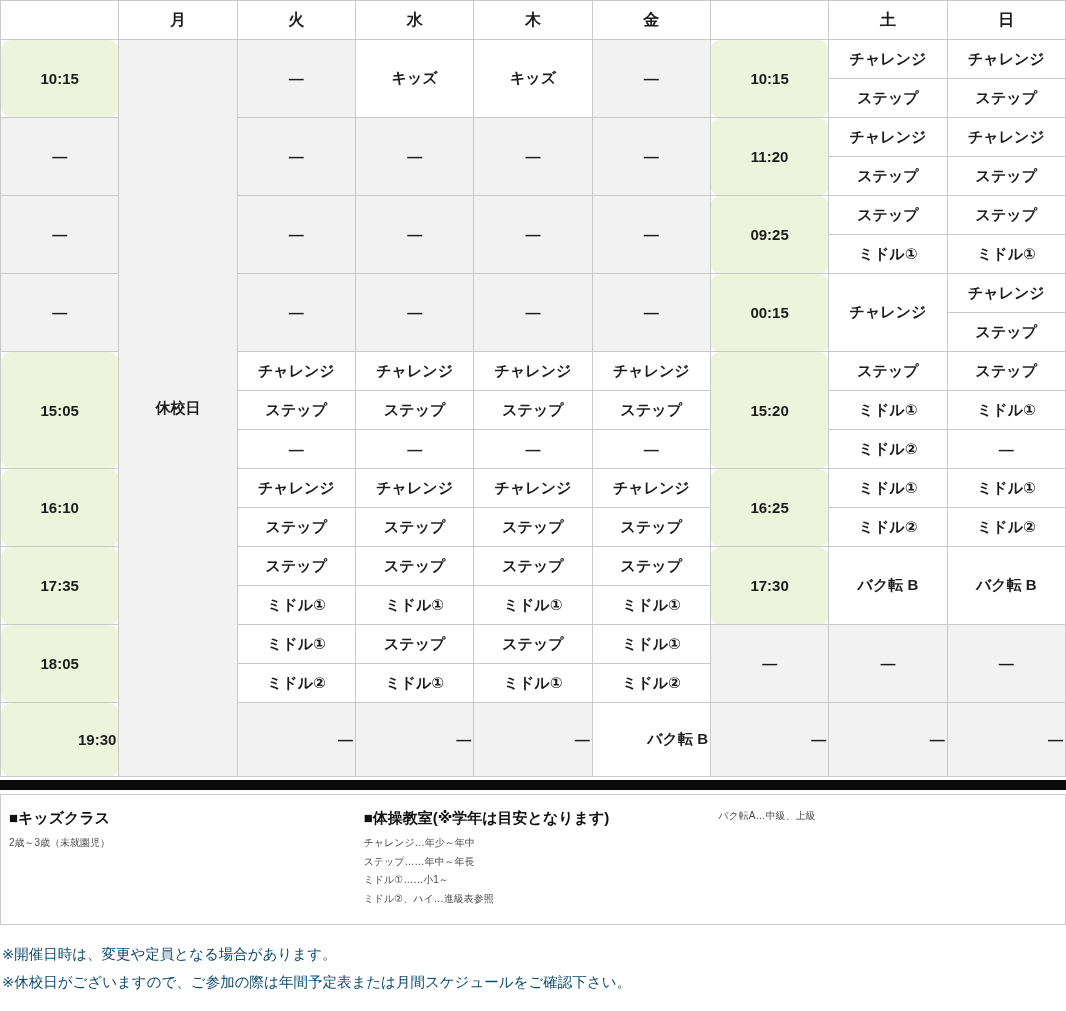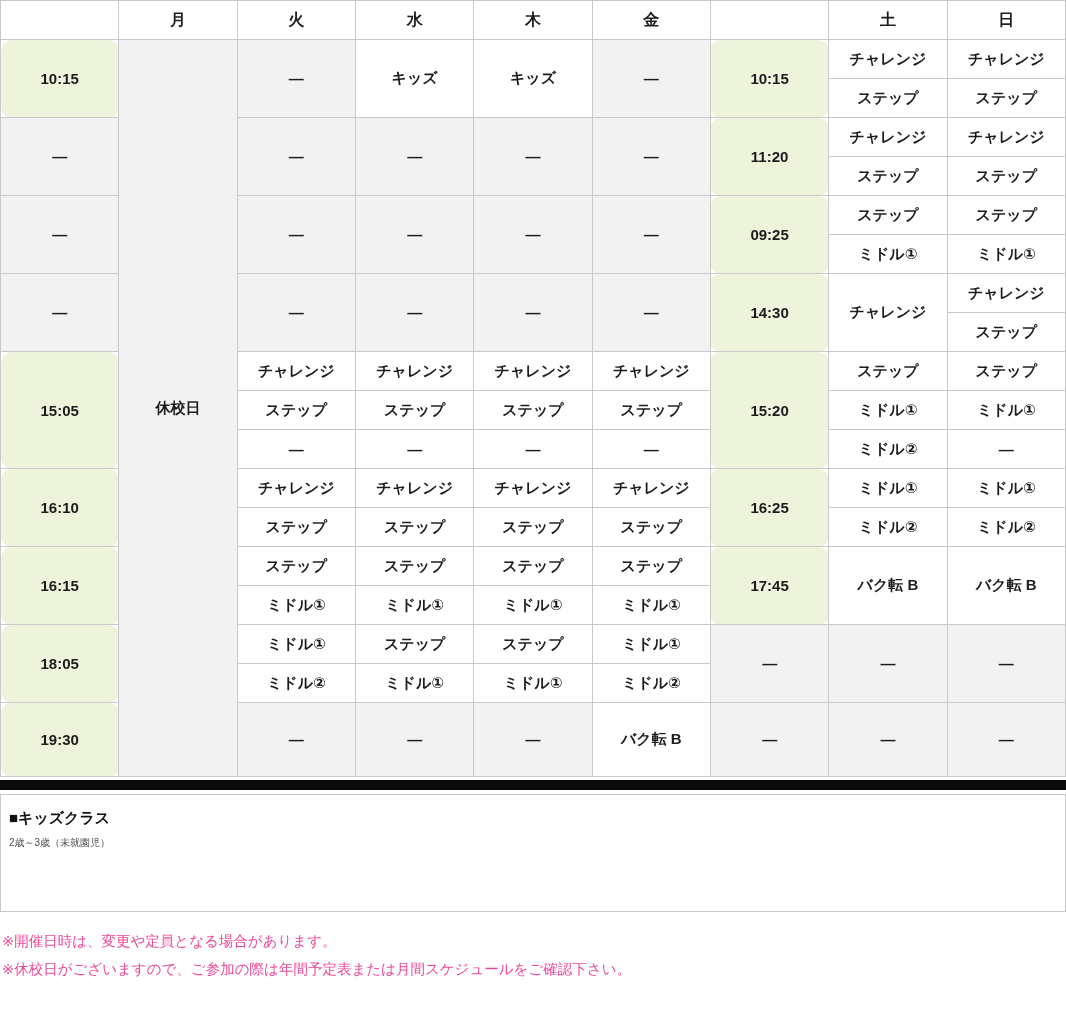--- a/index.html
+++ b/index.html
@@ -25,21 +25,21 @@
     border:1px solid var(--line);
     text-align:center;
     vertical-align:middle;
     font-weight:bold;
     color:#1c1c1c;
     overflow:hidden;
     padding:0 2px;
   }
   .sched th{height:39px;font-size:16px;background:#fff;}
   .sched td{height:39px;font-size:15px;}
-  tr.tall td{height:74px;}
+  tr.tall td{height:74px;text-align:right;}
   .g{background:#eef3dc;border-radius:11px;}  
   .e{background:#f2f2f2;}  
   .w{background:#ffffff;}
   .dot{border-bottom:2px dotted #cccccc;}
   
   .bt-c{border-top:4px solid var(--cyan);} .bt-r{border-top:4px solid var(--red);}
   .bt-y{border-top:4px solid var(--yellow);} .bt-g{border-top:4px solid var(--green);}
   .bb-c{border-bottom:4px solid var(--cyan);} .bb-r{border-bottom:4px solid var(--red);}
   .bb-y{border-bottom:4px solid var(--yellow);} .bb-g{border-bottom:4px solid var(--green);}
   .bl-c{border-left:4px solid var(--cyan);} .bl-r{border-left:4px solid var(--red);}
@@ -56,21 +56,21 @@
     display:flex;
     width:1066px;
     padding:10px 0 16px 0;
     min-height:118px;
   }
   .legend .col{width:33.33%;padding:2px 6px 0 8px;}
   .legend .title{font-weight:bold;font-size:15px;color:#111;margin:2px 0 6px 0;}
   .legend .line{font-size:10px;color:#4a4a4a;line-height:1.85;}
 
   .notes{margin-top:16px;padding-left:2px;}
-  .notes .note{font-size:14.5px;color:#ec4899;line-height:1.9;}
+  .notes .note{font-size:14.5px;color:#0c4a6e;line-height:1.9;}
 </style>
 </head>
 <body>
 
 <table class="sched">
   <tbody>
       <tr>
     <th class="bt-g bl-r"></th>
     <th class="bt-c">月</th>
     <th class="bt-r">火</th>
@@ -127,21 +127,21 @@
     <td class="w">ミドル①</td>
     <td class="w br-g">ミドル①</td>
   </tr>
 
   <tr>
     <td class="e bl-c" rowspan="2">—</td>
     <td class="e" rowspan="2">—</td>
     <td class="e" rowspan="2">—</td>
     <td class="e" rowspan="2">—</td>
     <td class="e" rowspan="2">—</td>
-    <td class="g" rowspan="2">14:30</td>
+    <td class="g" rowspan="2">00:15</td>
     <td class="w" rowspan="2">チャレンジ</td>
     <td class="w dot br-c">チャレンジ</td>
   </tr>
   <tr>
     <td class="w br-c">ステップ</td>
   </tr>
 
   <tr>
     <td class="g bl-g" rowspan="3">15:05</td>
     <td class="w dot">チャレンジ</td>
@@ -182,26 +182,26 @@
   <tr>
     <td class="w">ステップ</td>
     <td class="w">ステップ</td>
     <td class="w">ステップ</td>
     <td class="w">ステップ</td>
     <td class="w">ミドル②</td>
     <td class="w br-y">ミドル②</td>
   </tr>
 
   <tr>
-    <td class="g bl-r" rowspan="2">16:15</td>
-    <td class="w dot">ステップ</td>
-    <td class="w dot">ステップ</td>
-    <td class="w dot">ステップ</td>
-    <td class="w dot">ステップ</td>
-    <td class="g" rowspan="2">17:45</td>
+    <td class="g bl-r" rowspan="2">17:35</td>
+    <td class="w dot">ステップ</td>
+    <td class="w dot">ステップ</td>
+    <td class="w dot">ステップ</td>
+    <td class="w dot">ステップ</td>
+    <td class="g" rowspan="2">17:30</td>
     <td class="w" rowspan="2">バク転 B</td>
     <td class="w br-g" rowspan="2">バク転 B</td>
   </tr>
   <tr>
     <td class="w">ミドル①</td>
     <td class="w">ミドル①</td>
     <td class="w">ミドル①</td>
     <td class="w">ミドル①</td>
   </tr>
 
@@ -236,19 +236,27 @@
   </table>
 
 <div class="blackbar"></div>
 
 <div class="legend">
   <div class="col">
     <div class="title">■キッズクラス</div>
     <div class="line">2歳～3歳（未就園児）</div>
   </div>
   <div class="col">
+    <div class="title">■体操教室(※学年は目安となります)</div>
+    <div class="line">チャレンジ…年少～年中</div>
+    <div class="line">ステップ……年中～年長</div>
+    <div class="line">ミドル①……小1～</div>
+    <div class="line">ミドル②、ハイ…進級表参照</div>
+  </div>
+  <div class="col">
+    <div class="line">バク転A…中級、上級</div>
   </div>
 </div>
 
 <div class="notes">
   <div class="note">※開催日時は、変更や定員となる場合があります。</div>
   <div class="note">※休校日がございますので、ご参加の際は年間予定表または月間スケジュールをご確認下さい。</div>
 </div>
 
 </body></html>

